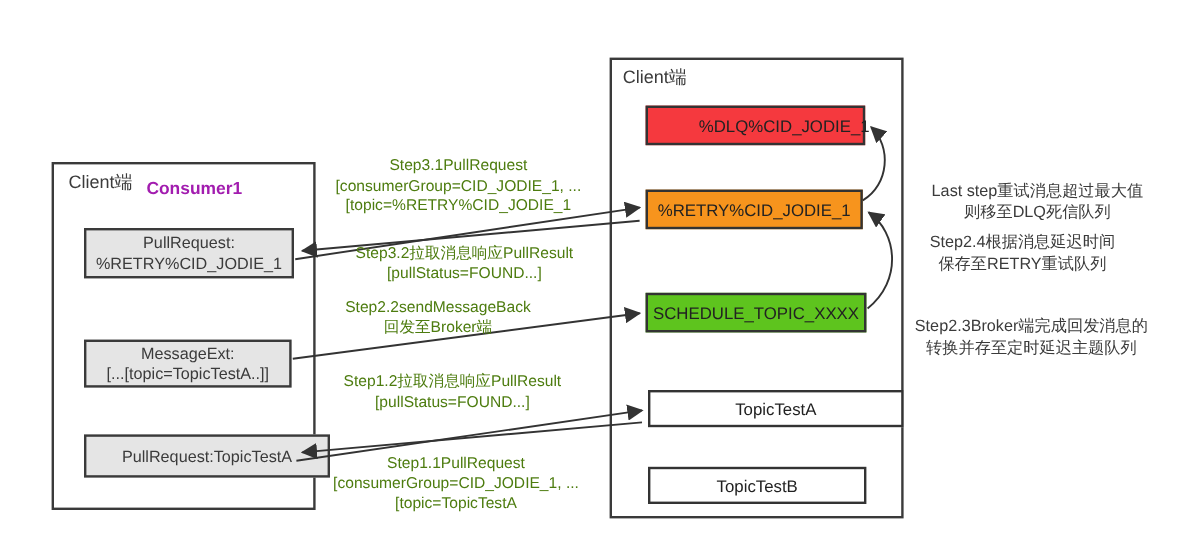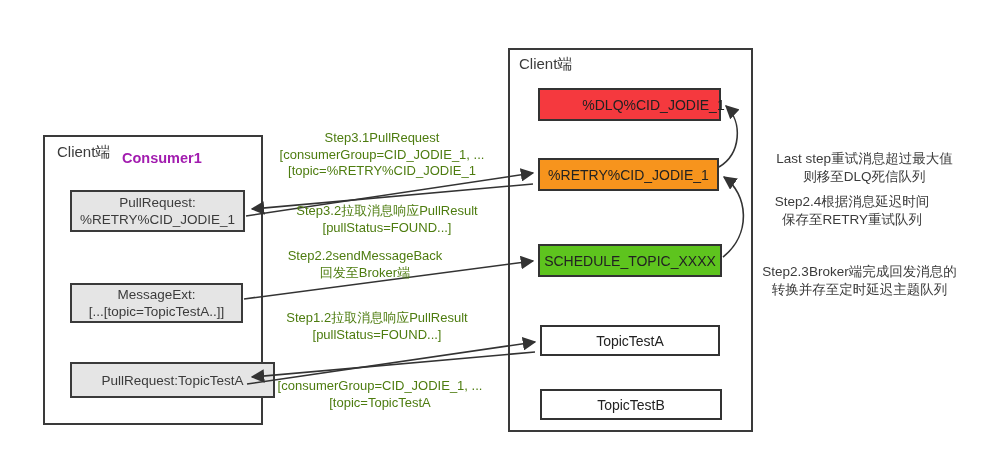--- a/index.html
+++ b/index.html
@@ -59,21 +59,21 @@
   </div>
 
   <div class="queue" style="left: 538px; top: 158px; width: 181px; height: 33px; background: rgb(247, 148, 29);">
     <span>%RETRY%CID_JODIE_1</span>
   </div>
 
   <div class="queue" style="left: 538px; top: 244px; width: 184px; height: 33px; background: rgb(94, 196, 30);">
     <span>SCHEDULE_TOPIC_XXXX</span>
   </div>
 
-  <div class="queue" style="left: 540px; top: 325px; width: 180px; height: 31px; background: rgb(255, 255, 255);">
+  <div class="queue" style="left: 540px; top: 325px; width: 213px; height: 31px; background: rgb(255, 255, 255);">
     <span>TopicTestA</span>
   </div>
 
   <div class="queue" style="left: 540px; top: 389px; width: 182px; height: 31px; background: rgb(255, 255, 255);">
     <span>TopicTestB</span>
   </div>
 
   <svg class="overlay" viewBox="0 0 985 466">
     <defs>
       <marker id="arr" viewBox="0 0 10 10" refX="9" refY="5" markerWidth="8.5" markerHeight="8.5" orient="auto">
@@ -104,20 +104,21 @@
     <div>Step2.2sendMessageBack</div>
     <div>回发至Broker端</div>
   </div>
 
   <div class="arrow-label" style="left:262px;top:310px;width:230px;">
     <div>Step1.2拉取消息响应PullResult</div>
     <div>[pullStatus=FOUND...]</div>
   </div>
 
   <div class="arrow-label" style="left:265px;top:378px;width:230px;">
+    <div>Step1.1PullRequest</div>
     <div>[consumerGroup=CID_JODIE_1, ...</div>
     <div>[topic=TopicTestA</div>
   </div>
 
   <div class="annotation" style="left:757px;top:106px;width:215px;margin-top:44px;">
     <div>Last step重试消息超过最大值</div>
     <div>则移至DLQ死信队列</div>
   </div>
 
   <div class="annotation" style="left:752px;top:193px;width:200px;">

